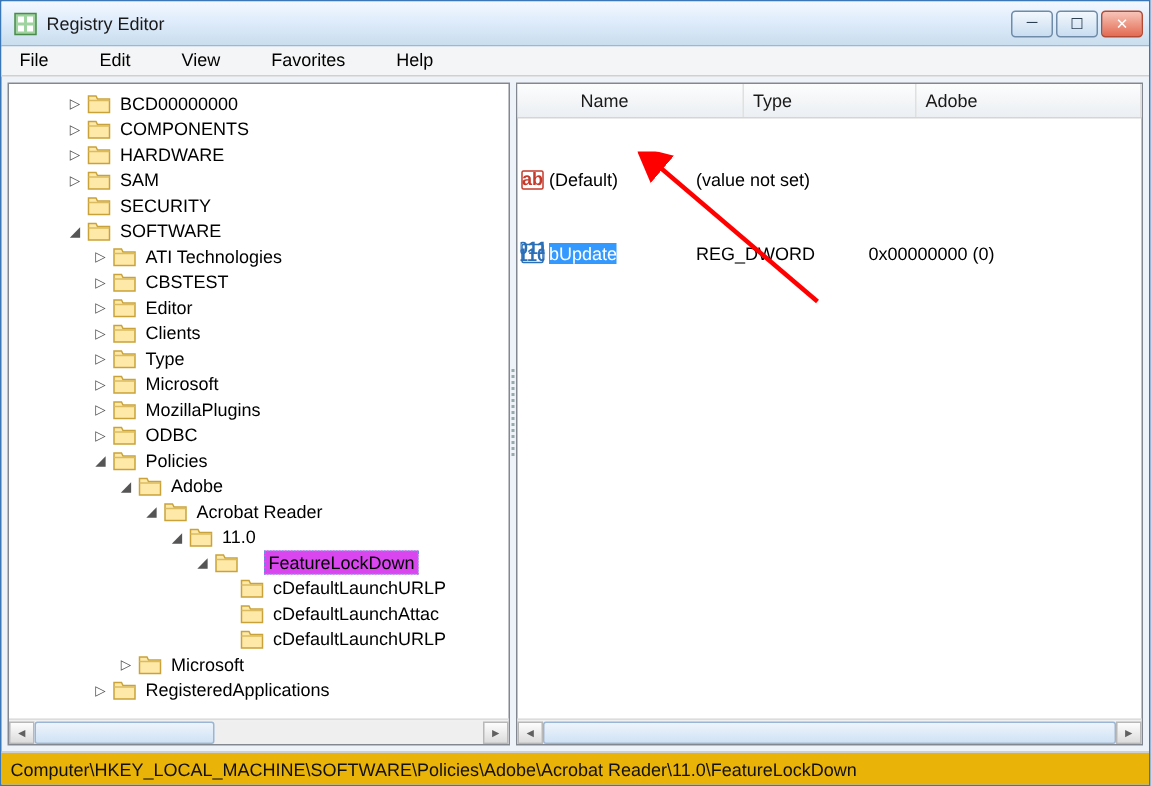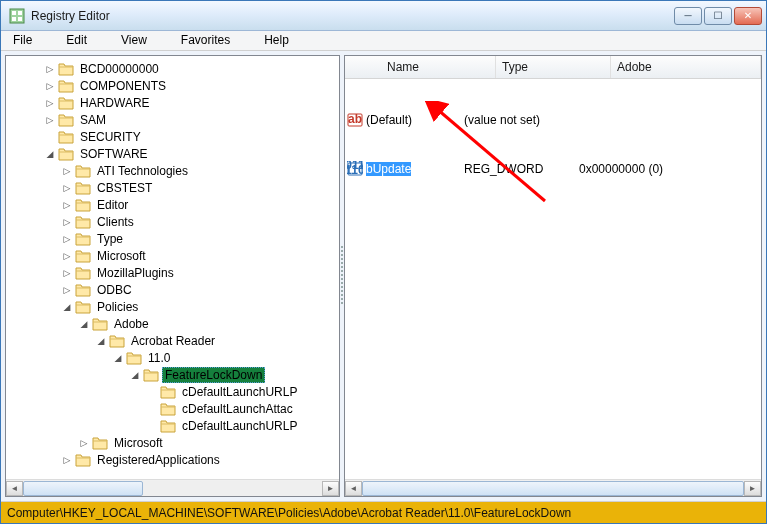--- a/index.html
+++ b/index.html
@@ -19,21 +19,21 @@
 .splitter { width:4px; background:#eef3fa; cursor:col-resize; position:relative; }
 .splitter::after { content:""; position:absolute; left:1px; top:50%; transform:translateY(-50%); width:2px; height:60px; background:repeating-linear-gradient(to bottom,#9aa 0 2px,transparent 2px 4px); }
 .pane.right { flex:1; }
 .tree { flex:1; overflow:hidden; padding:4px 2px; position:relative; }
 .tree-inner { white-space:nowrap; }
 .tree-row { display:flex; align-items:center; height:17px; }
 .tree-indent { display:inline-block; width:17px; height:17px; }
 .expander { width:16px; height:16px; display:flex; align-items:center; justify-content:center; color:#555; font-size:9px; }
 .folder-icon { width:16px; height:14px; margin-right:3px; }
 .tree-label { padding:0 3px; }
-.tree-label.selected { background:#15803d; border:1px dotted #5a9cd8; padding:0 2px; }
+.tree-label.selected { background:#d946ef; border:1px dotted #5a9cd8; padding:0 2px;margin-left:14px; }
 .list-header { height:23px; display:flex; background:linear-gradient(to bottom,#fdfdfd,#ebeff3); border-bottom:1px solid #d5d5d5; }
 .list-header .col { padding:4px 6px; border-right:1px solid #e0e0e0; color:#1a1a1a; }
 .col-name { width:115px;margin-left:36px; } .col-type { width:115px; } .col-data { flex:1; }
 .list-body { flex:1; position:relative; }
 .list-row { display:flex; align-items:center; height:17px; padding-left:2px;margin-top:32px; }
 .val-icon { width:16px; height:16px; margin-right:3px; }
 .cell-name { width:111px; display:flex; align-items:center; }
 .cell-type { width:115px; padding-left:6px; }
 .cell-data { flex:1; padding-left:6px; }
 .cell-name .txt.selected { background:#3399ff; color:#fff; padding:0 0; }

